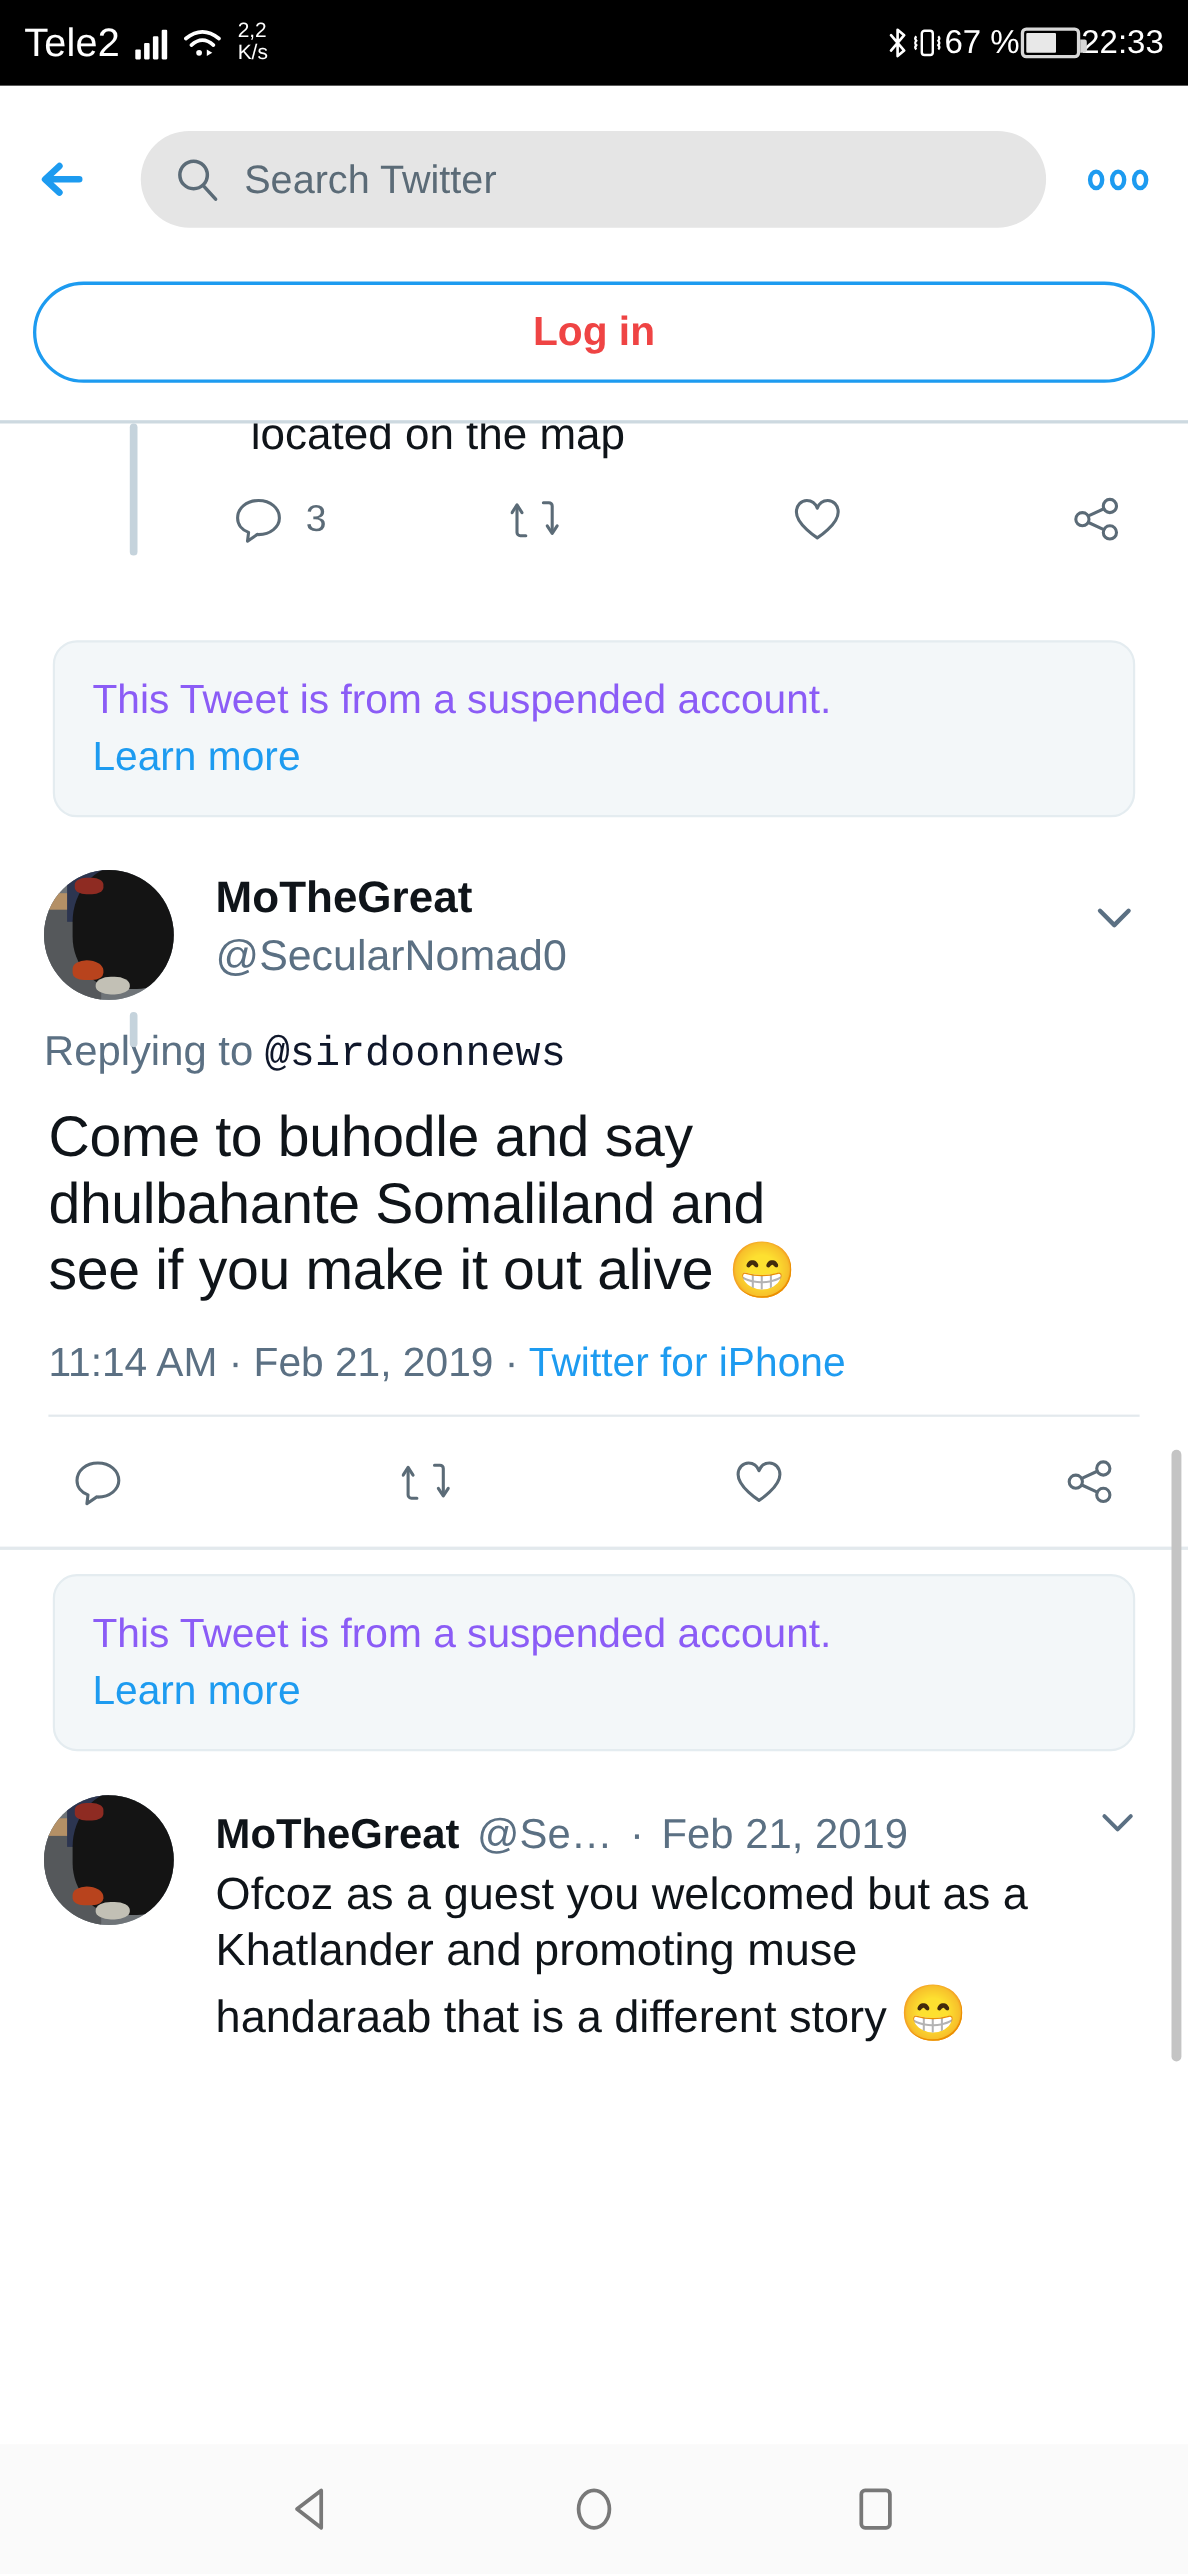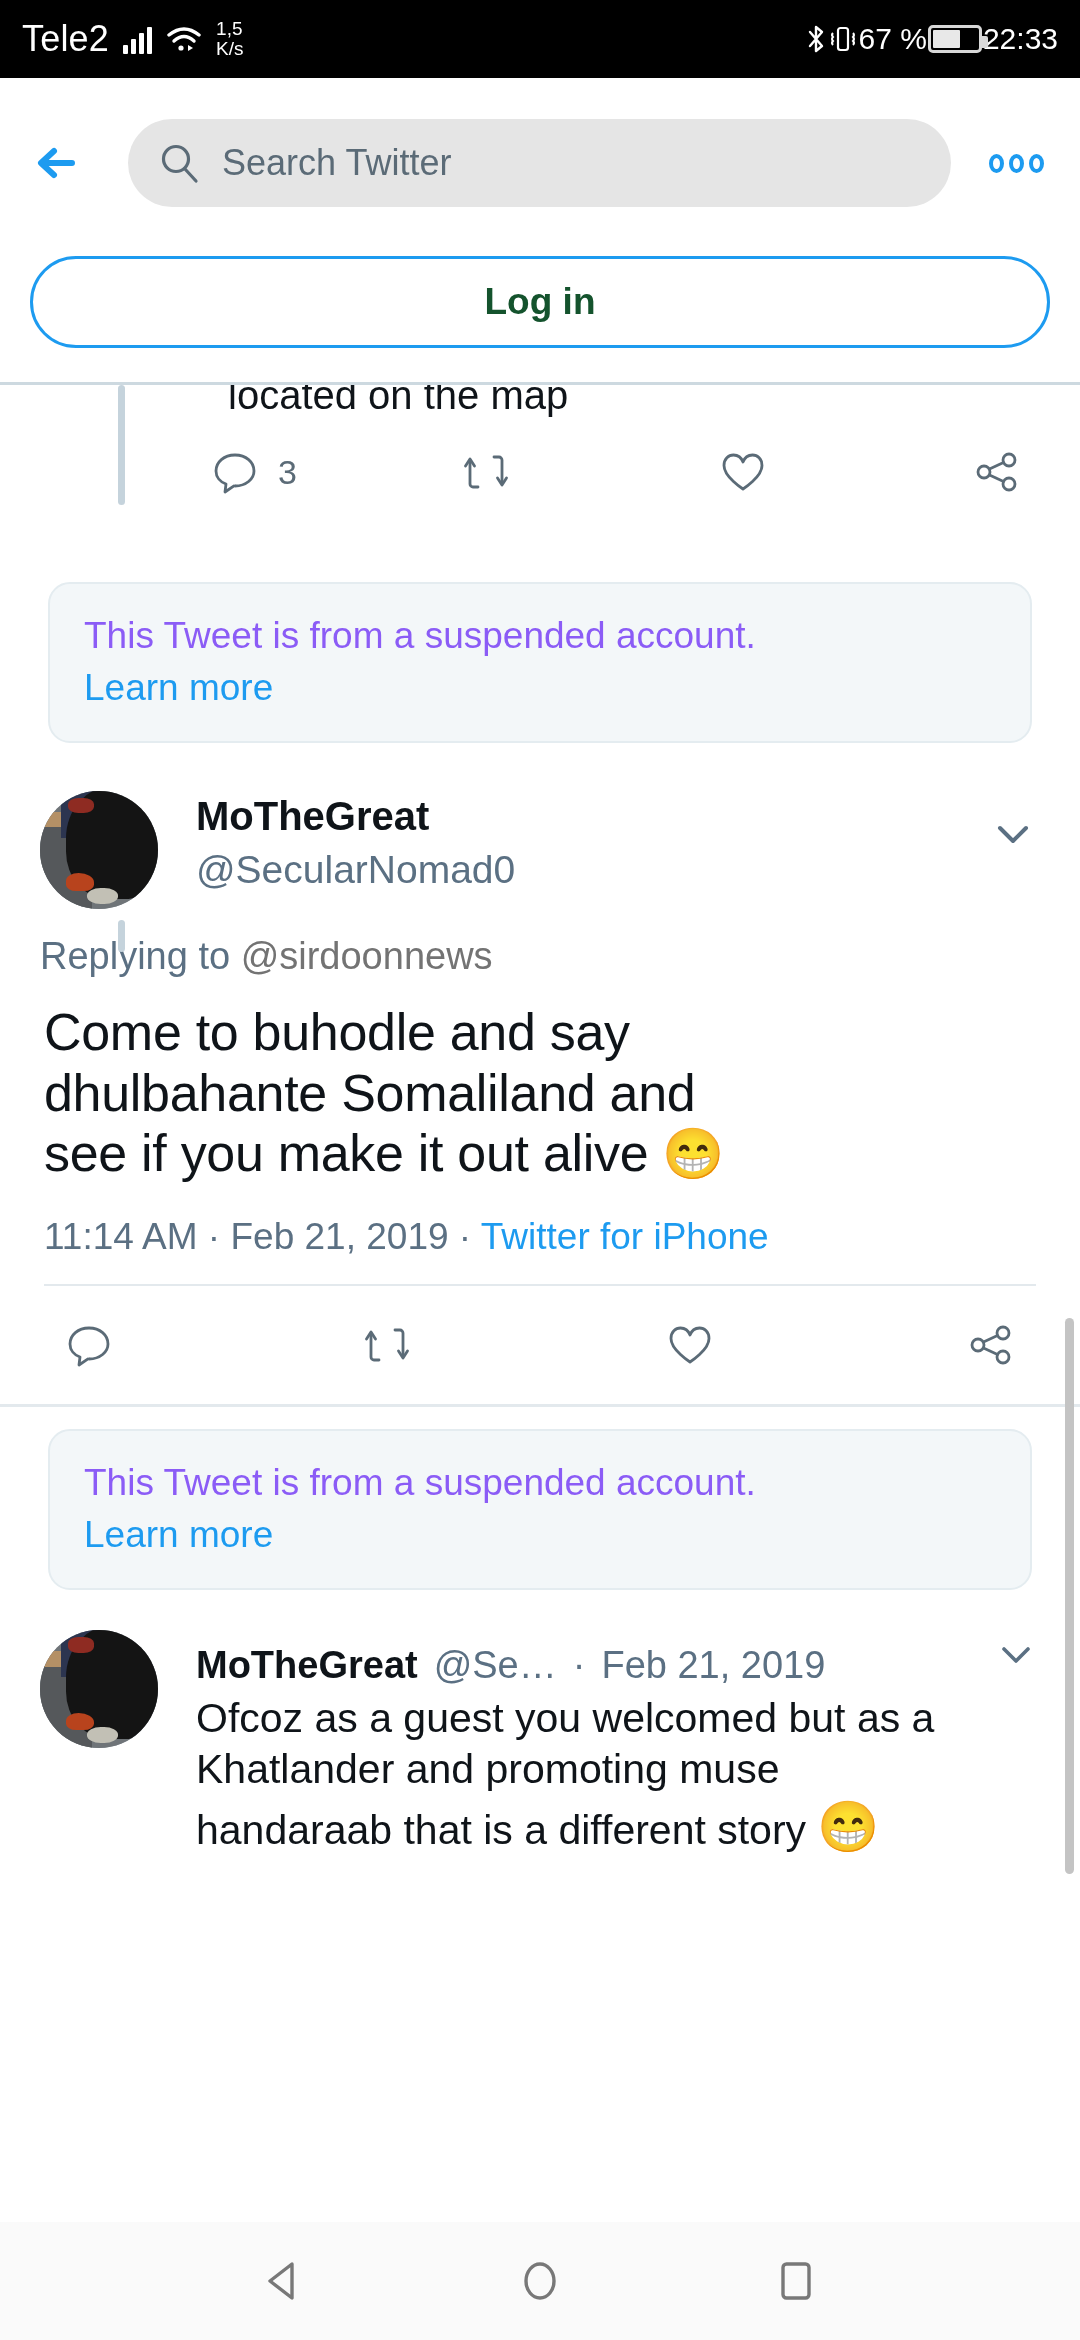--- a/index.html
+++ b/index.html
@@ -61,21 +61,21 @@
     display: block; background: transparent;
   }
 
   
   .authrow { display: flex; gap: 32px; padding: 8px 30px 34px 30px; }
   .btn {
     flex: 1; height: 92px; border-radius: 46px;
     display: flex; align-items: center; justify-content: center;
     font-size: 37px; font-weight: bold; cursor: pointer;
   }
-  .btn-login { border: 3px solid #1d9bf0; color: #14532d; background: #fff; }
+  .btn-login { border: 3px solid #1d9bf0; color: #ef4444; background: #fff; }
   .btn-signup { background: #1d9bf0; color: #fff; border: 3px solid #1d9bf0; }
 
   .hr { height: 3px; background: #cdd9e0; width: 100%; }
 
   
   .content { position: relative; }
   .thread-line { position: absolute; width: 7px; background: #c5d3dc; border-radius: 4px; }
 
   .clipped-tweet { position: relative; height: 175px; overflow: hidden; }
   .clipped-text {
@@ -112,21 +112,21 @@
   .avatar .ph-jeans { position:absolute; left:18%; top:0; width:32%; height:40%; background:#2c3550; }
   .avatar .ph-red { position:absolute; left:24%; top:6%; width:22%; height:13%; background:#8e2b22; border-radius:40%; }
   .avatar .ph-shoe1 { position:absolute; left:22%; top:70%; width:24%; height:15%; background:#b8431d; border-radius:50% 60% 40% 40%; }
   .avatar .ph-shoe2 { position:absolute; left:40%; top:82%; width:26%; height:14%; background:#c2c0b5; border-radius:45%; }
   .nameblock { margin-left: 38px; flex: 1; }
   .dname { font-size: 40px; font-weight: bold; color: #0f1419; line-height: 1.25; }
   .handle { font-size: 39px; color: #5b7083; line-height: 1.3; margin-top: 4px; }
   .chev { width: 54px; height: 54px; flex: 0 0 auto; margin-top: 16px; cursor: pointer; }
 
   .replying { padding: 26px 40px 0 40px; font-size: 38px; color: #5b7083; }
-  .replying a { color: #737373; text-decoration: none; }
+  .replying a { color: #0f172a; text-decoration: none; font-family: Liberation Mono, monospace; }
 
   .tweet-body {
     padding: 24px 44px 0 44px; font-size: 52px; line-height: 1.17;
     color: #0f1419; letter-spacing: -0.3px;
   }
   .emoji { font-size: 50px; }
 
   .tweet-meta { padding: 32px 44px 26px 44px; font-size: 37px; color: #5b7083; }
   .tweet-meta a { color: #1d9bf0; text-decoration: none; }
 
@@ -178,21 +178,21 @@
         </span>
       <span class="wifi-ico">
         <svg viewBox="0 0 36 30" width="36" height="30">
           <path d="M3 11 Q18 -1 33 11" stroke="#fff" stroke-width="3.4" fill="none" stroke-linecap="round"></path>
           <path d="M8 17 Q18 8 28 17" stroke="#fff" stroke-width="3.4" fill="none" stroke-linecap="round"></path>
           <circle cx="15" cy="24" r="2.6" fill="#fff"></circle>
           <path d="M22 21 l5 3 -5 3 z" fill="#fff"></path>
         </svg>
       </span>
       <span class="net-speed">
-        <span style="display:block">1,5</span>
+        <span style="display:block">2,2</span>
         <span style="display:block">K/s</span>
       </span>
     </div>
     <div class="sb-right">
       <span class="bt-ico">
         <svg viewBox="0 0 22 32" width="22" height="32">
           <path d="M5 9 L17 23 L11 28 L11 4 L17 9 L5 23" stroke="#fff" stroke-width="2.4" fill="none" stroke-linejoin="round" stroke-linecap="round"></path>
         </svg>
       </span>
       <span class="vib-ico">

